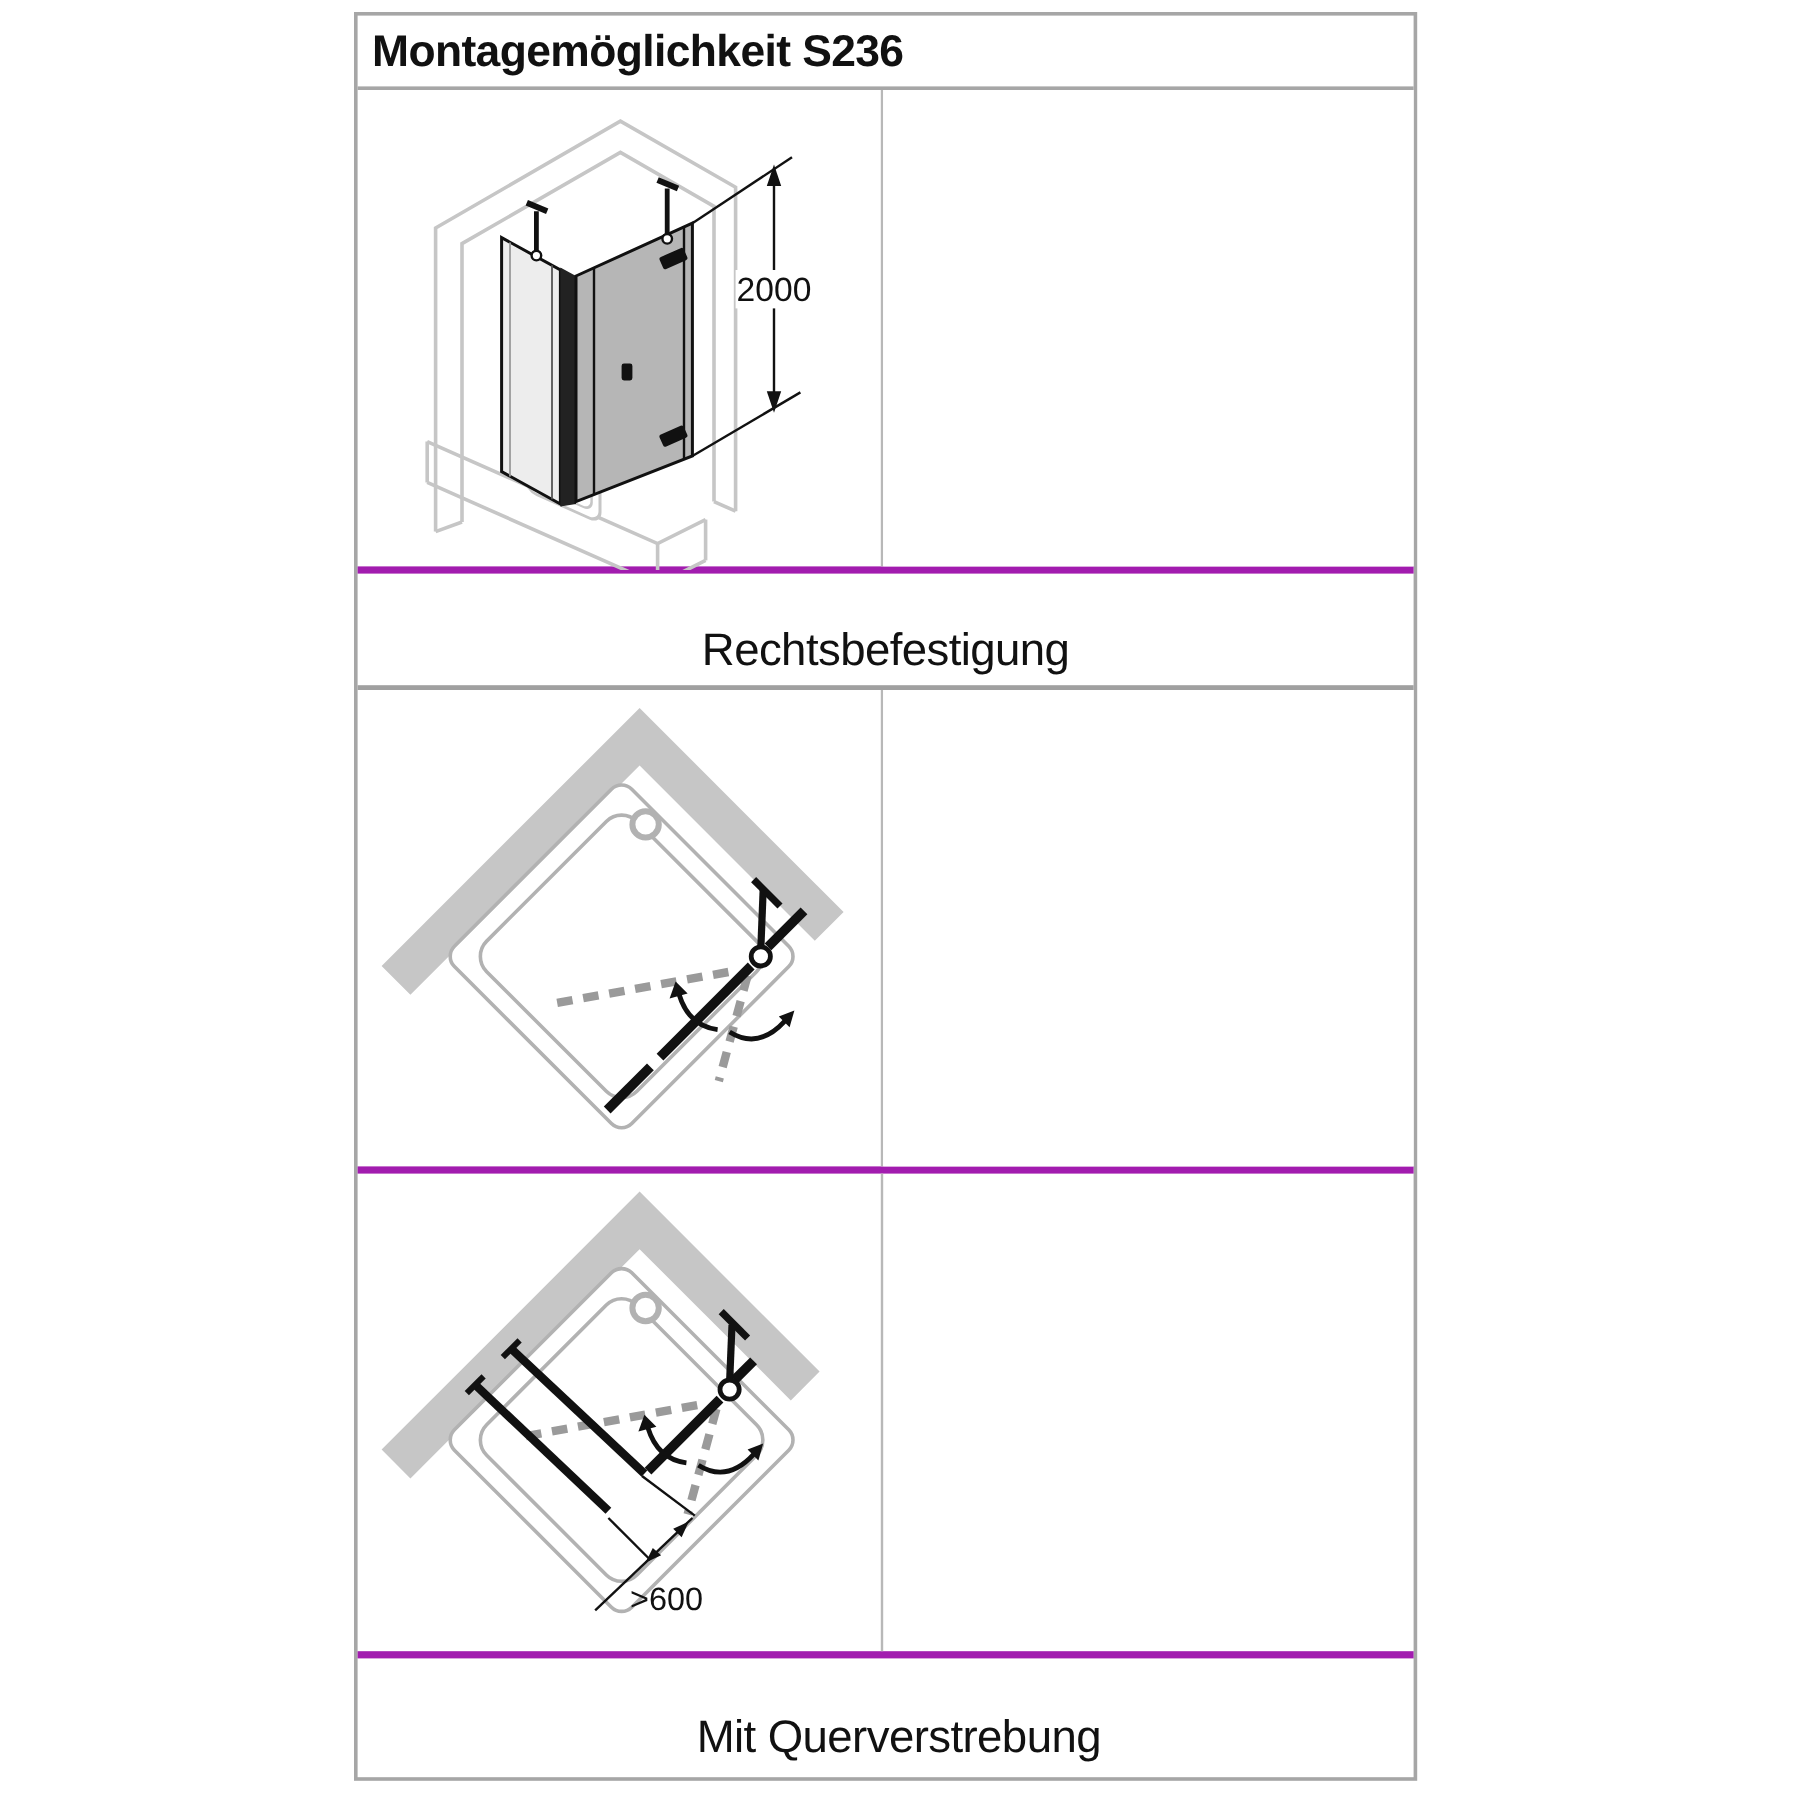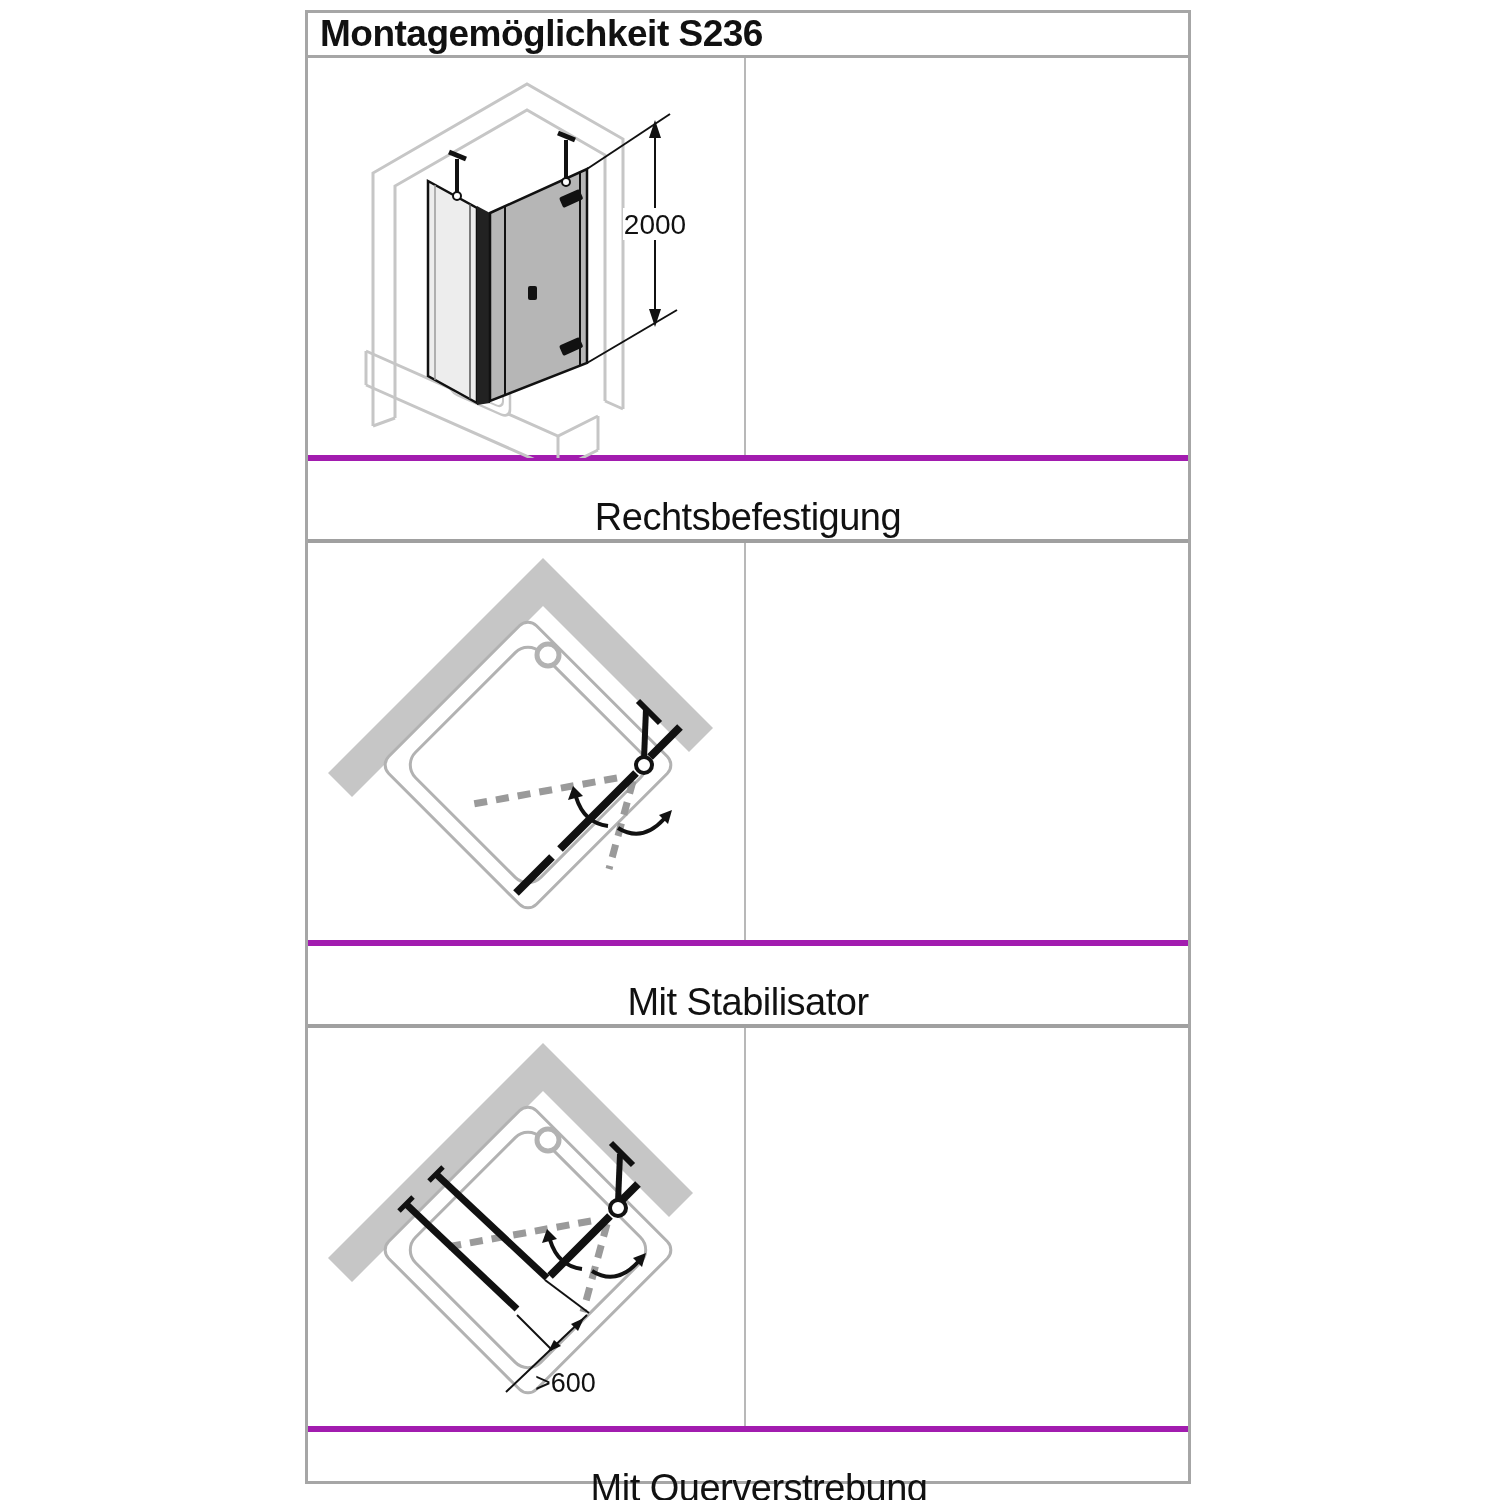--- a/index.html
+++ b/index.html
@@ -1,18 +1,18 @@
 <!DOCTYPE html>
 <html><head>
 <meta charset="utf-8">
 <style>
   html,body{margin:0;padding:0;background:#ffffff;}
   .canvas{position:relative;width:1500px;height:1500px;background:#ffffff;overflow:hidden;
           font-family:"Liberation Sans", sans-serif;color:#111;}
-  .sheet{position:absolute;left:305px;top:10px;width:886px;height:1474px;
+  .sheet{position:absolute;left:295px;top:10px;width:886px;height:1474px;
          box-sizing:border-box;border:3px solid #a6a6a6;background:#fff;
          display:flex;flex-direction:column;}
   .row{box-sizing:border-box;width:100%;}
   .title-row{height:62px;border-bottom:3px solid #a6a6a6;display:flex;align-items:center;
              padding-left:12px;}
   .title-row span{font-size:37px;font-weight:bold;letter-spacing:-0.5px;white-space:nowrap;}
   .content-row{height:403px;border-bottom:6px solid #a21caf;display:flex;}
   .content-row.last{height:404px;flex-direction:column;}
   .caption-row{height:62px;border-bottom:4px solid #a0a0a0;display:flex;align-items:center;
                justify-content:center;margin-top:35px;}
@@ -133,23 +133,20 @@
             <polygon points="265,243 260,257 275,253" fill="#111"></polygon>
           </g>
           <g>
             <path d="M 310,285 Q 334,300 356,276" stroke="#111" stroke-width="4" fill="none"></path>
             <polygon points="364,267 360,281 351,272" fill="#111"></polygon>
           </g>
         </svg>
       </div>
       <div class="cell right"></div>
     </div>
-    <div class="row caption-row">
-      <span>Mit Stabilisator</span>
-    </div>
 
     <div class="row content-row last">
       <div class="cell left">
         <svg width="438" height="401" viewBox="0 0 438 401">
           <polygon points="20,230 235,15 385,165 361,189 235,63 44,254" fill="#c6c6c6"></polygon>
           <g stroke="#b2b2b2" fill="none">
             <rect x="115.5" y="117.5" width="209" height="209" rx="12" stroke-width="3" fill="#ffffff" transform="rotate(45 220 222)"></rect>
             <rect x="131.5" y="133.5" width="177" height="177" rx="18" stroke-width="3" transform="rotate(45 220 222)"></rect>
           </g>
           <circle cx="240" cy="112" r="11" fill="#fff" stroke="#b2b2b2" stroke-width="5"></circle>

